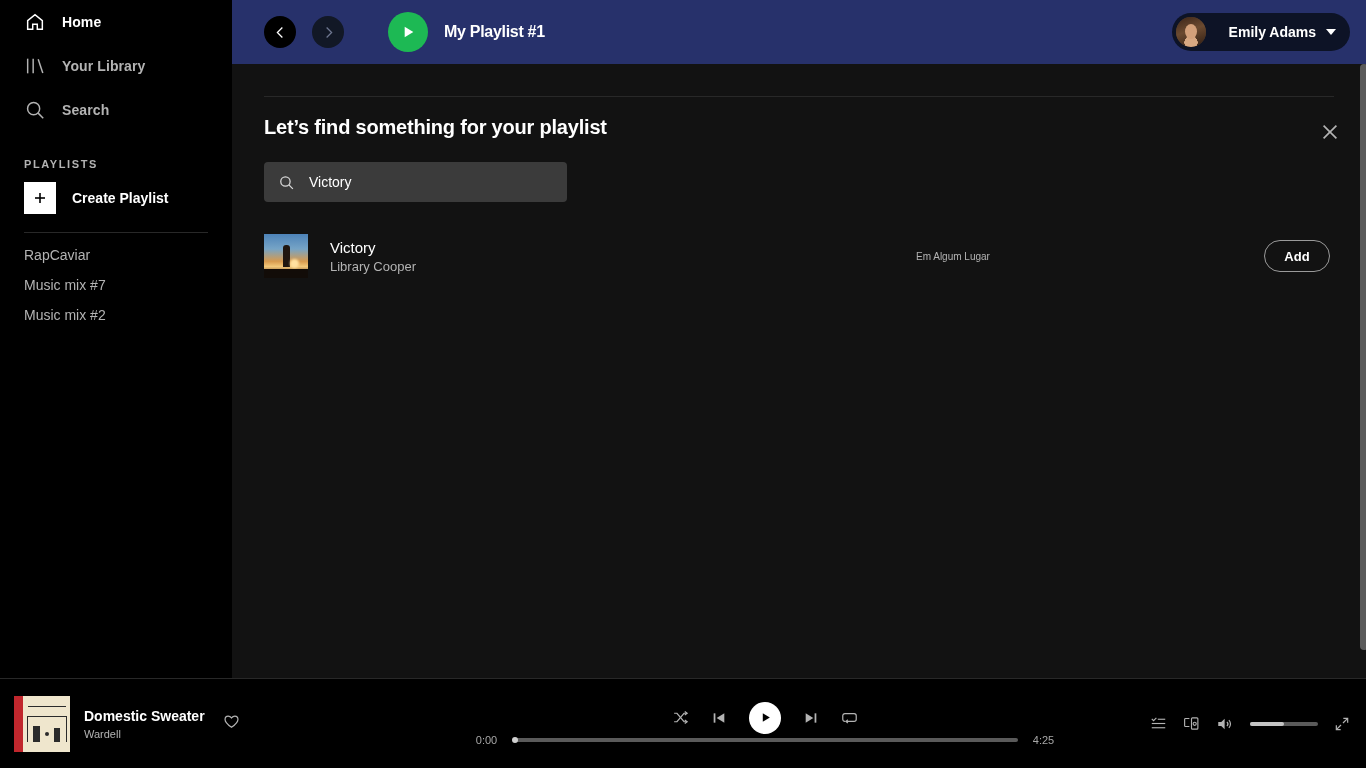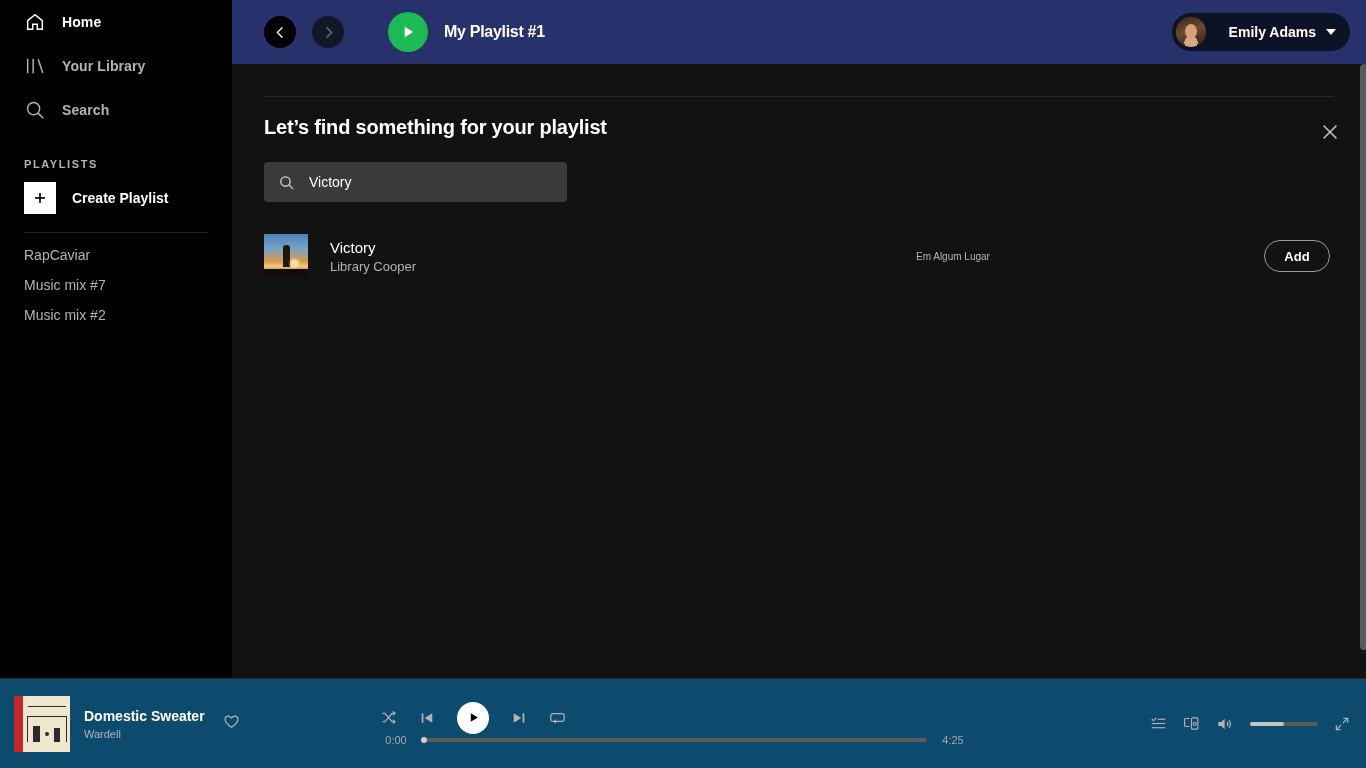--- a/index.html
+++ b/index.html
@@ -145,41 +145,41 @@
     position:absolute; right:0; top:0; width:14px; height:614px; background:#121212;
   }
   #scroll-thumb {
     position:absolute; left:3px; top:0; width:8px; height:586px;
     background:#5a5a5a; border-radius:4px; cursor:pointer;
   }
 
   
   #player {
     position:absolute; left:0; bottom:0; width:1366px; height:90px;
-    background:#0c4a6e; border-top:1px solid #282828;
+    background:#000000; border-top:1px solid #282828;
     display:flex; align-items:center;
   }
   #np { display:flex; align-items:center; gap:14px; padding-left:14px; width:380px; }
   #np-art { width:56px; height:56px; flex:0 0 56px; position:relative;
     background:#efe6cd; overflow:hidden; }
   #np-art .stripe { position:absolute; left:0; top:0; width:9px; height:100%;
     background:#c1272d; }
   #np-art .l1 { position:absolute; left:14px; top:10px; width:38px; height:1px; background:#2b2b2b;}
   #np-art .l2 { position:absolute; left:13px; top:20px; width:40px; height:26px;
     border:1px solid #2b2b2b; border-bottom:none; }
   #np-art .p1 { position:absolute; left:19px; top:30px; width:7px; height:16px; background:#2b2b2b; }
   #np-art .p2 { position:absolute; left:40px; top:32px; width:6px; height:14px; background:#2b2b2b; }
   #np-art .dot { position:absolute; left:31px; top:36px; width:4px; height:4px;
     border-radius:50%; background:#2b2b2b; }
   #np-text { display:flex; flex-direction:column; gap:4px; }
   #np-title { font-size:14px; font-weight:bold; }
   #np-artist { font-size:11px; color:#b3b3b3; }
   #np-like { margin-left:4px; cursor:pointer; }
 
-  #center { flex:1; display:flex; flex-direction:column; align-items:flex-start; }
+  #center { flex:1; display:flex; flex-direction:column; align-items:center; }
   #ctrls { display:flex; align-items:center; gap:22px; }
   .cbtn { cursor:pointer; display:flex; align-items:center; justify-content:center; }
   #play-btn { width:32px;height:32px;border-radius:50%;background:#fff;
     display:flex;align-items:center;justify-content:center;cursor:pointer; }
   #bar-row { display:flex; align-items:center; gap:10px; }
   .tcode { font-size:11px; color:#a7a7a7; width:32px; text-align:center; }
   #track-bar { width:505px; height:4px; background:#5a5a5a; border-radius:2px;
     position:relative; cursor:pointer; }
   #track-knob { position:absolute; left:-1px; top:-1px; width:6px; height:6px;
     border-radius:50%; background:#d0d0d0; }

